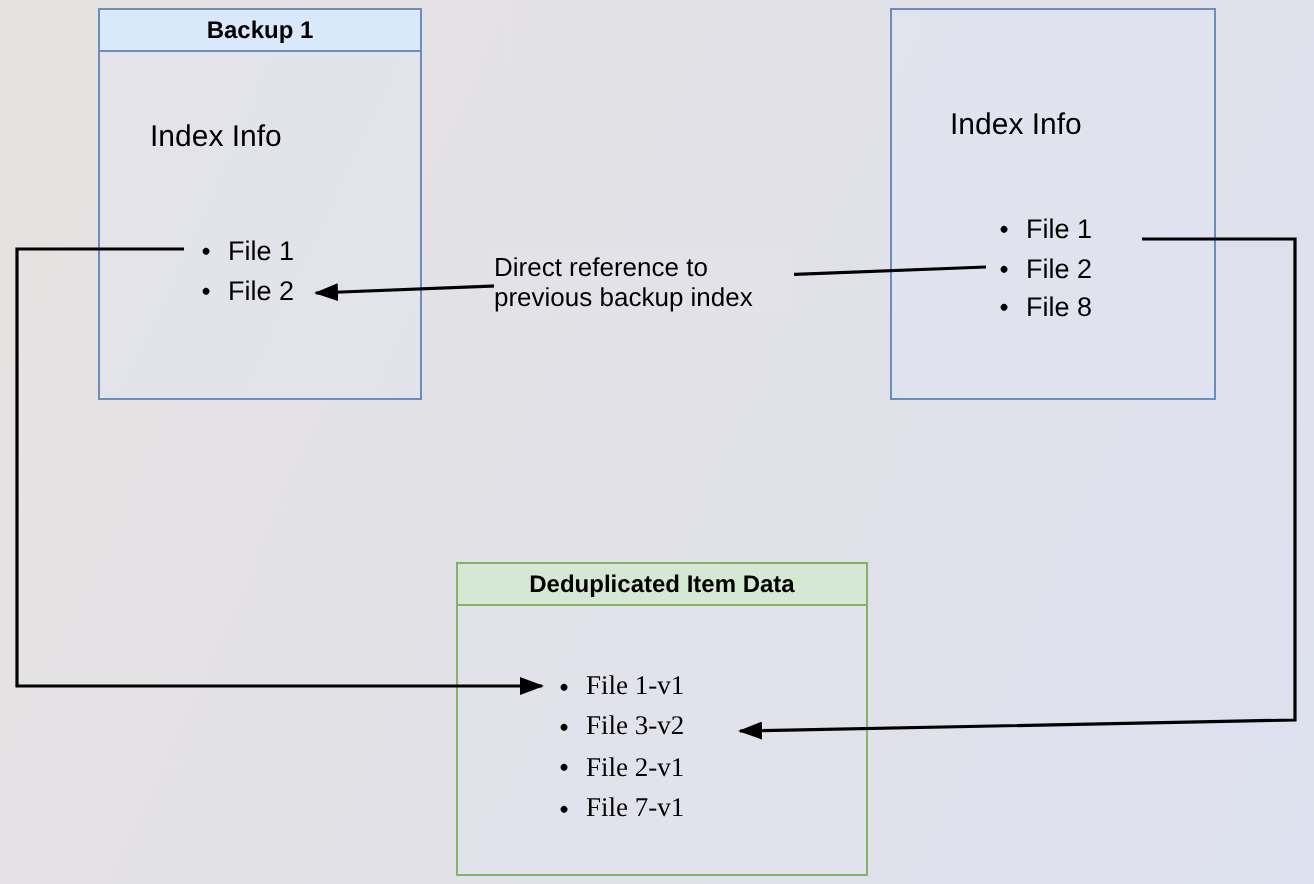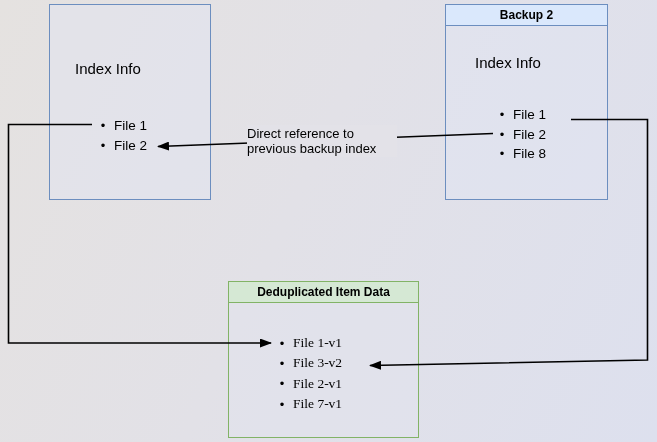--- a/index.html
+++ b/index.html
@@ -32,55 +32,55 @@
     background:#e3e2e8;font-size:13px;line-height:15px;
     color:#000;padding:1px 0;
   }
 </style>
 </head>
 <body>
 
 <div id="canvas">
 
   <div class="box blue" style="left:49px;top:4px;width:162px;height:196px">
+    <div class="box-header">
+      <span>Backup 1</span>
+    </div>
     <div class="index-label" style="left:25px;top:55px">Index Info</div>
     <ul class="fl list-20" style="left:47px;top:110px">
       <li>
         <span class="dot">•</span>
         <span class="txt">File 1</span>
       </li>
       <li>
         <span class="dot">•</span>
         <span class="txt">File 2</span>
       </li>
     </ul>
   </div>
 
   <div class="box blue" style="left:445px;top:4px;width:163px;height:196px">
     <div class="index-label" style="left:29px;top:49px">Index Info</div>
-    <div class="box-header">
-      <span>Backup 2</span>
-    </div>
     <ul class="fl list-195" style="left:50px;top:100px">
       <li>
         <span class="dot">•</span>
         <span class="txt">File 1</span>
       </li>
       <li>
         <span class="dot">•</span>
         <span class="txt">File 2</span>
       </li>
       <li>
         <span class="dot">•</span>
         <span class="txt">File 8</span>
       </li>
     </ul>
   </div>
 
-  <div class="box green" style="left:228px;top:281px;width:191px;height:157px">
+  <div class="box green" style="left:228px;top:281px;width:206px;height:157px">
     <div class="box-header">
       <span>Deduplicated Item Data</span>
     </div>
     <ul class="fl list-203" style="left:47px;top:51px">
       <li>
         <span class="dot">•</span>
         <span class="txt">File 1-v1</span>
       </li>
       <li>
         <span class="dot">•</span>

